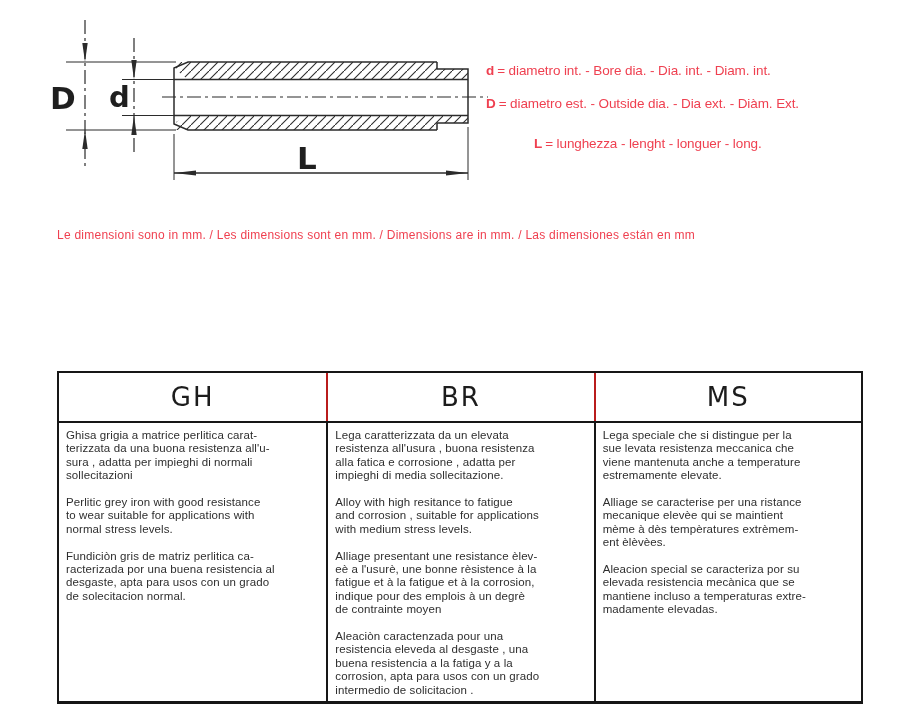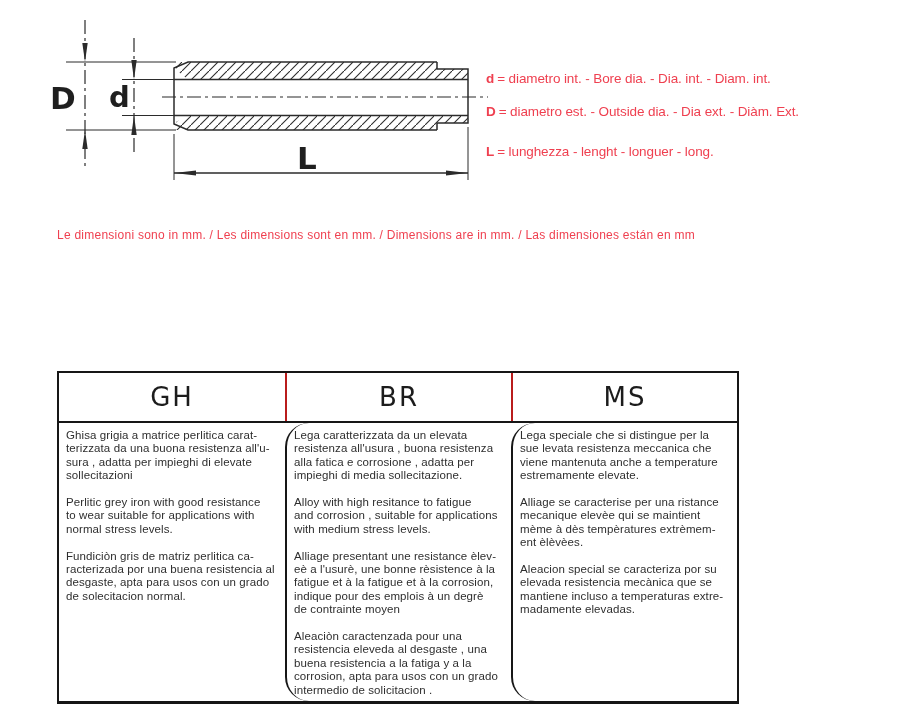--- a/index.html
+++ b/index.html
@@ -17,45 +17,45 @@
     position: absolute;
     left: 38px;
     top: 8px;
     width: 452px;
     height: 205px;
   }
   
   .legend {
     position: absolute;
     left: 486px;
-    top: 64px;
+    top: 56px;
     color: #ef4050;
     font-size: 13.5px;
     letter-spacing: -0.1px;
   }
   .legend-row { height: 33px; line-height: 30px; white-space: nowrap; }
-  .legend-row:nth-child(3) { margin-top: 7px; }
+  .legend-row:nth-child(3) { margin-top: 7px; margin-left: 48px; }
   .legend-symbol { font-weight: bold; margin-right: 3px; }
   
   .note {
     position: absolute;
     left: 57px;
     top: 228px;
     width: 820px;
     color: #ef4050;
     font-size: 12px;
     letter-spacing: 0.25px;
     white-space: nowrap;
   }
   
   .spec-table {
     position: absolute;
     left: 57px;
     top: 371px;
-    width: 682px;
+    width: 806px;
     border: 2px solid #161616;
     border-bottom-width: 3px;
     background: #fff;
   }
   .thead { display: grid; grid-template-columns: 1fr 1fr 1fr; border-bottom: 2px solid #161616; }
   .th {
     height: 48px;
     display: flex;
     align-items: center;
     justify-content: center;
@@ -67,21 +67,21 @@
   .th + .th { border-left: 2px solid #b91c1c; }
   .tbody { display: grid; grid-template-columns: 1fr 1fr 1fr; }
   .td {
     min-height: 277px;
     padding: 6px 6px 4px 7px;
     font-size: 11.5px;
     line-height: 13.4px;
     color: #2e2e2e;
     overflow: hidden;
   }
-  .td + .td { border-left: 2px solid #161616; border-radius: 24px; }
+  .td + .td { border-left: 2px solid #161616; }
   .td p { white-space: pre; margin: 0 0 13.4px 0; letter-spacing: 0.1px; }
   .td p:last-child { margin-bottom: 0; }
 </style>
 </head>
 <body>
 
 <div class="page">
 
   <div class="drawing">
     <svg width="452" height="205" viewBox="0 0 452 205" xmlns="http://www.w3.org/2000/svg">
@@ -153,21 +153,21 @@
   <div class="spec-table">
     <div class="thead">
       <div class="th">GH</div>
       <div class="th">BR</div>
       <div class="th">MS</div>
     </div>
     <div class="tbody">
       <div class="td">
         <p>Ghisa grigia a matrice perlitica carat-
 terizzata da una buona resistenza all'u-
-sura , adatta per impieghi di elevate
+sura , adatta per impieghi di normali
 sollecitazioni</p>
         <p>Perlitic grey iron with good resistance
 to wear suitable for applications with
 normal stress levels.</p>
         <p>Fundiciòn gris de matriz perlitica ca-
 racterizada por una buena resistencia al
 desgaste, apta para usos con un grado
 de solecitacion normal.</p>
       </div>
       <div class="td">

